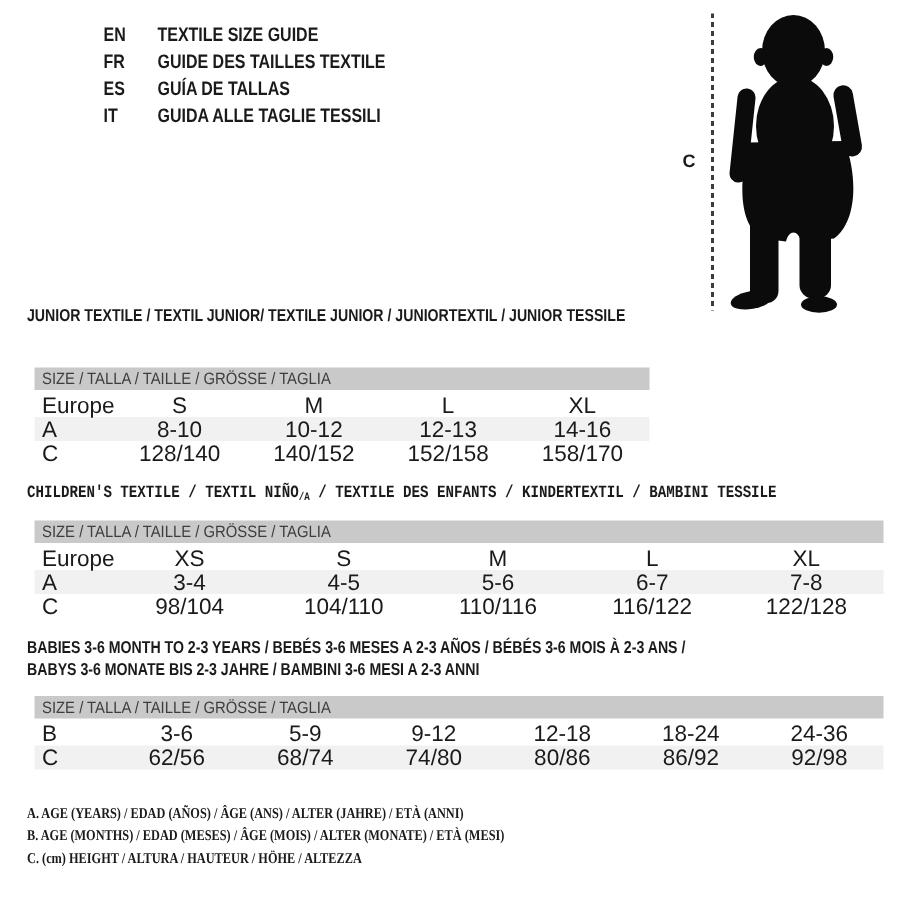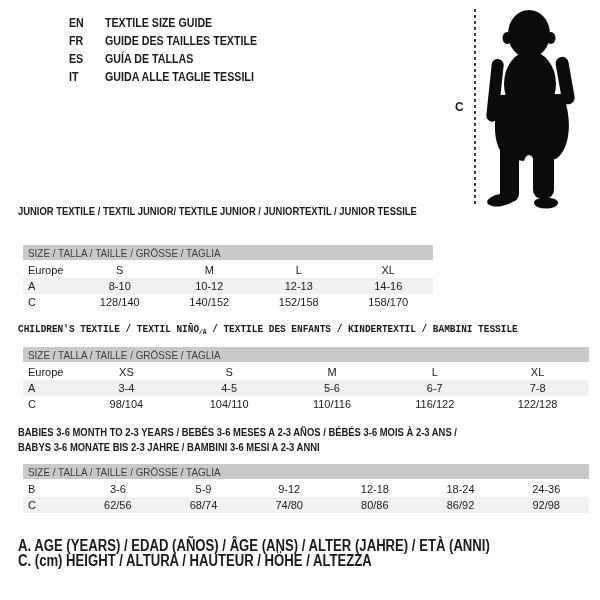--- a/index.html
+++ b/index.html
@@ -26,28 +26,28 @@
   .sec-title{position:absolute;left:18px;font-weight:bold;font-size:11.5px;white-space:nowrap;line-height:15px;}
   .sub{font-size:7.5px;vertical-align:-2px;}
 
   
   .size-table{position:absolute;left:23px;}
   .t1{top:245px;width:410px;}
   .t2{top:347px;width:566px;}
   .t3{top:464px;width:566px;}
   .bar{height:15px;background:#c9c9c9;margin-bottom:2px;display:flex;align-items:center;
     padding-left:5px;box-sizing:border-box;font-size:11px;color:#3d3d3d;}
-  .trow{display:flex;height:16px;align-items:center;font-size:11px;}
+  .trow{display:flex;height:16px;align-items:center;font-size:15px;}
   .trow.stripe{background:#f1f1f1;}
   .lblcol{width:52px;flex:0 0 52px;padding-left:5px;box-sizing:border-box;text-align:left;}
   .cell{flex:1;text-align:center;}
 
   
   .legend{position:absolute;left:18px;top:537px;}
-  .legend-line{height:15px;font-weight:bold;font-size:16px;white-space:nowrap;}
+  .legend-line{height:15px;font-weight:bold;font-size:10px;white-space:nowrap;font-family:Liberation Serif, serif;}
 </style>
 </head>
 <body>
 
 <div class="langs">
   <div class="lang-row">
     <span class="lang-code"><span class="cond">EN</span></span>
     <span class="cond">TEXTILE SIZE GUIDE</span>
   </div>
   <div class="lang-row">
@@ -171,14 +171,15 @@
     <span class="cell">68/74</span>
     <span class="cell">74/80</span>
     <span class="cell">80/86</span>
     <span class="cell">86/92</span>
     <span class="cell">92/98</span>
   </div>
 </div>
 
 <div class="legend">
   <div class="legend-line"><span class="cond">A. AGE (YEARS) / EDAD (AÑOS) / ÂGE (ANS) / ALTER (JAHRE) / ETÀ (ANNI)</span></div>
+  <div class="legend-line"><span class="cond">B. AGE (MONTHS) / EDAD (MESES) / ÂGE (MOIS) / ALTER (MONATE) / ETÀ (MESI)</span></div>
   <div class="legend-line"><span class="cond">C. (cm) HEIGHT / ALTURA / HAUTEUR / HÖHE / ALTEZZA</span></div>
 </div>
 
 </body></html>

